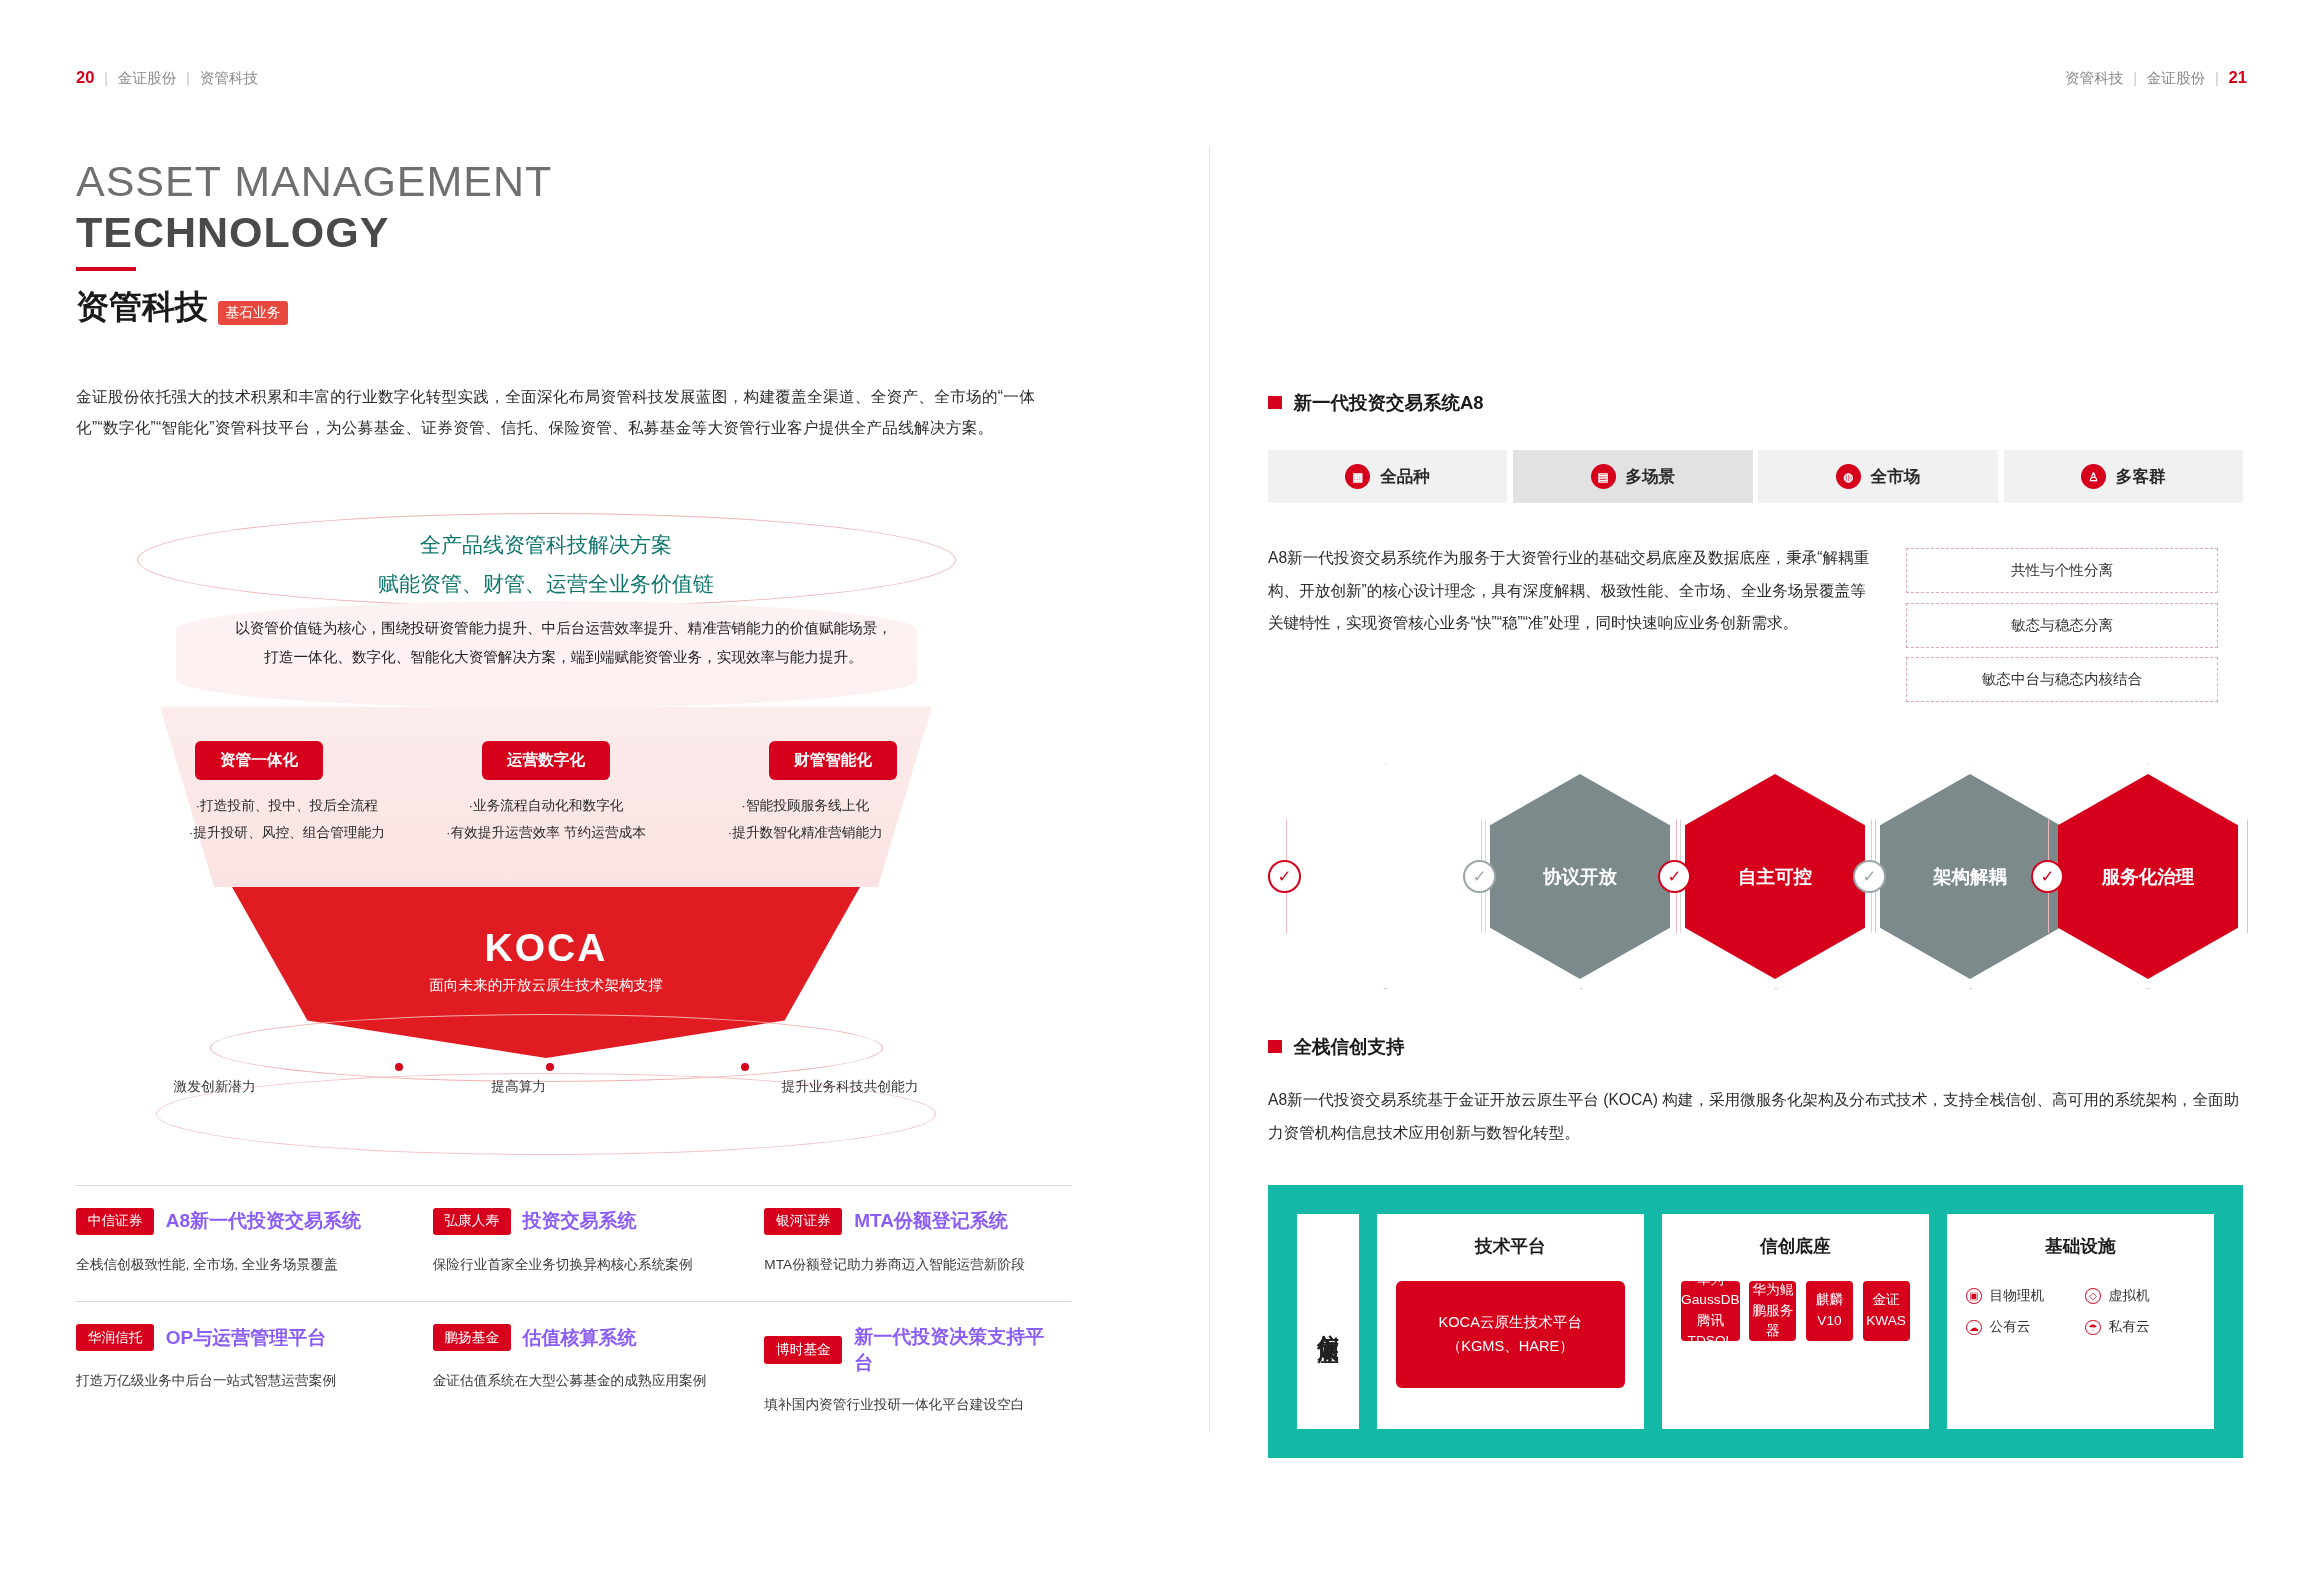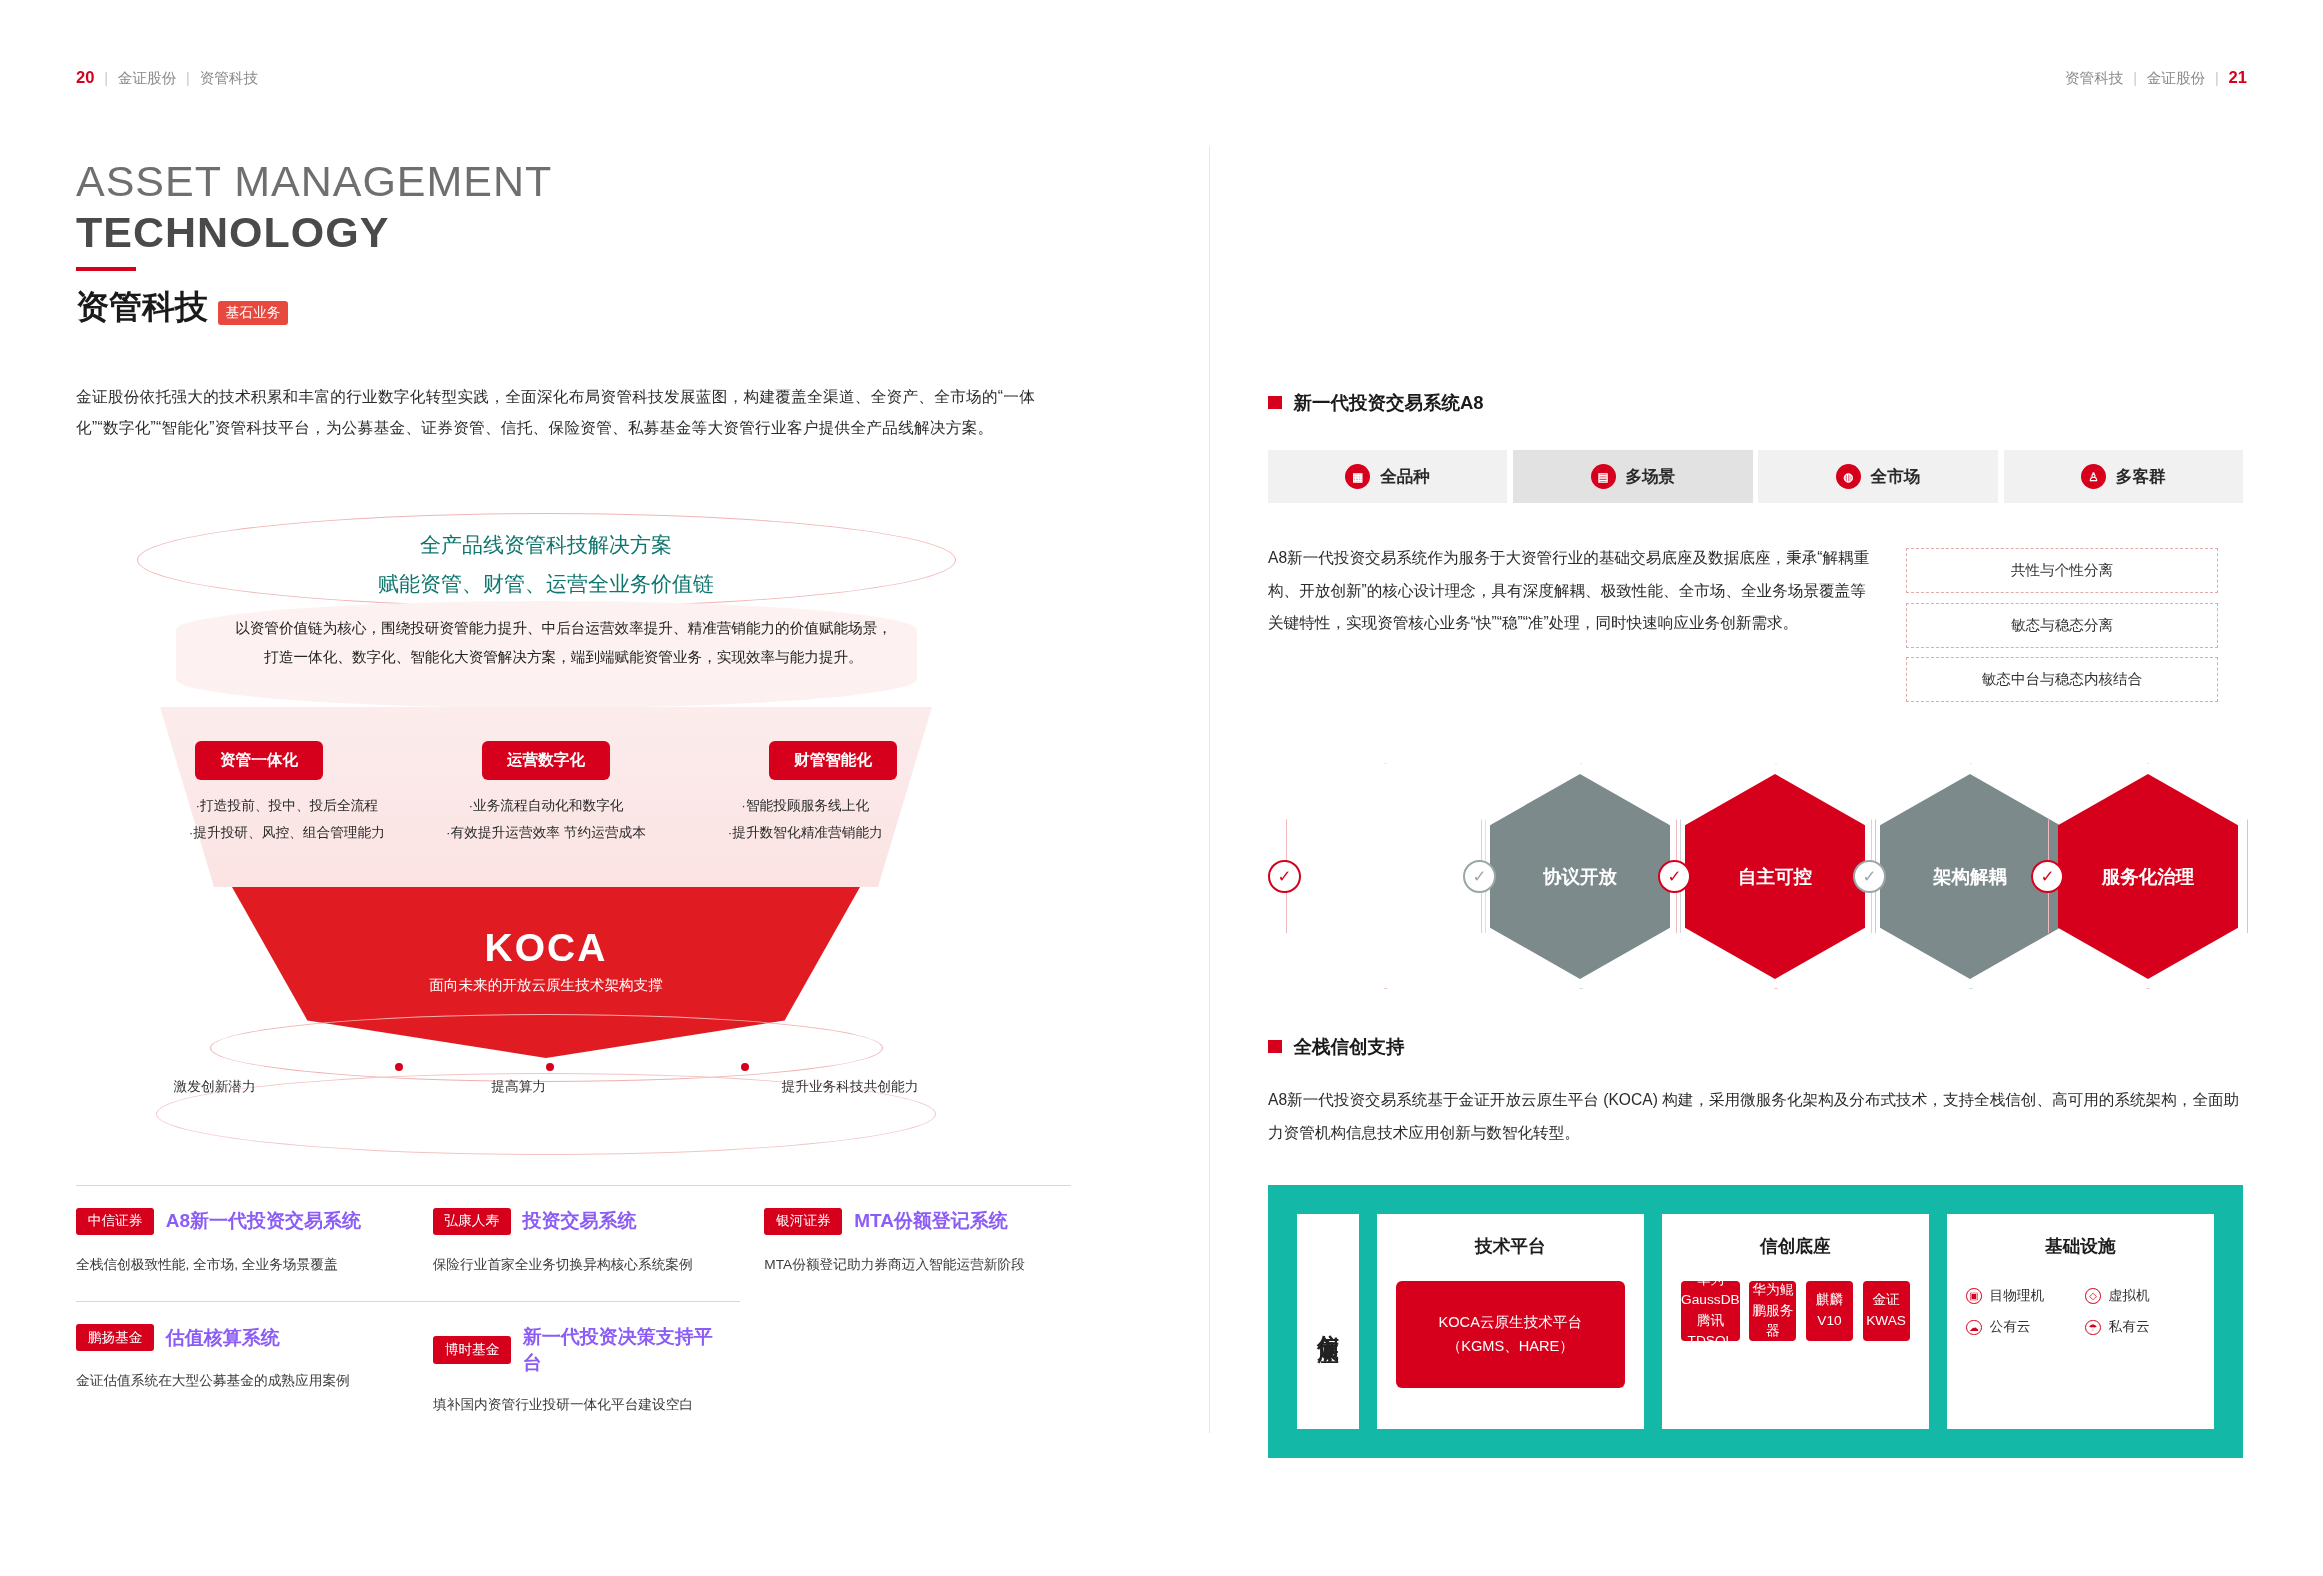--- a/index.html
+++ b/index.html
@@ -227,20 +227,27 @@
       </div>
       <div class="case">
         <div class="case-hd">
           <span class="case-badge">银河证券</span>
           <span class="case-sys">MTA份额登记系统</span>
         </div>
         <div class="case-txt">MTA份额登记助力券商迈入智能运营新阶段</div>
       </div>
     </div>
     <div class="case-row">
+      <div class="case">
+        <div class="case-hd">
+          <span class="case-badge">华润信托</span>
+          <span class="case-sys">OP与运营管理平台</span>
+        </div>
+        <div class="case-txt">打造万亿级业务中后台一站式智慧运营案例</div>
+      </div>
       <div class="case">
         <div class="case-hd">
           <span class="case-badge">鹏扬基金</span>
           <span class="case-sys">估值核算系统</span>
         </div>
         <div class="case-txt">金证估值系统在大型公募基金的成熟应用案例</div>
       </div>
       <div class="case">
         <div class="case-hd">
           <span class="case-badge">博时基金</span>

